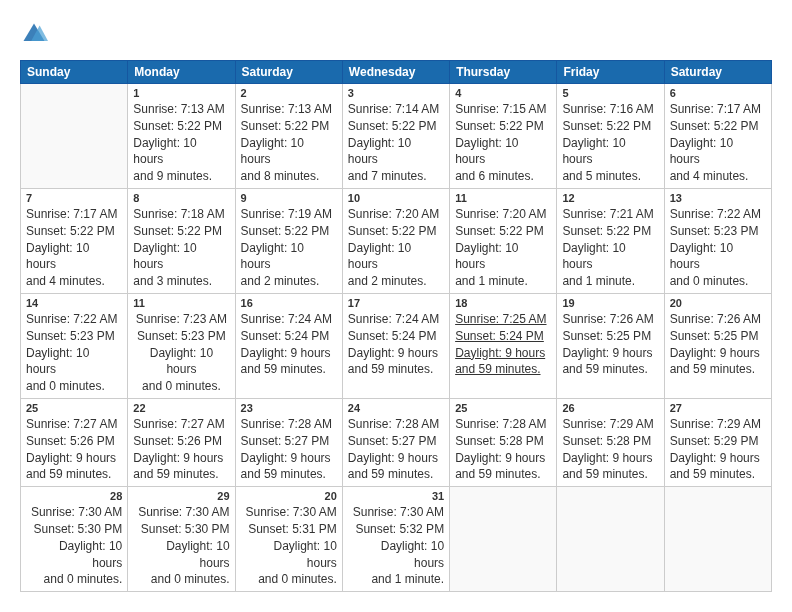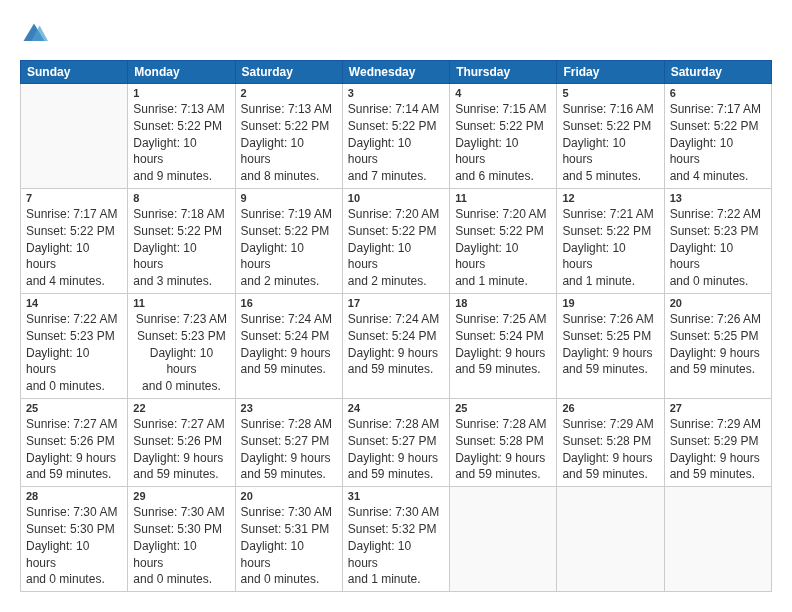--- a/index.html
+++ b/index.html
@@ -77,20 +77,21 @@
     .day-info {
       font-size: 12px;
       line-height: 1.4;
       color: #333;
     }
     .empty-cell {
       background: #f9f9f9;
     }
     .row-last td {
       height: 80px;
+      text-align: right;
     }
   </style>
 </head>
 <body>
 
 <div class="page">
   <div class="header">
     <div class="logo">
       <svg class="logo-icon" viewBox="0 0 40 40">
         <polygon points="20,5 35,30 5,30" fill="#1a6aad" opacity="0.85"></polygon>
@@ -241,21 +242,21 @@
           </td>
           <td>
             <span class="day-num">17</span>
             <div class="day-info" style="white-space: pre-line;">Sunrise: 7:24 AM
 Sunset: 5:24 PM
 Daylight: 9 hours
 and 59 minutes.</div>
           </td>
           <td>
             <span class="day-num">18</span>
-            <div class="day-info" style="white-space: pre-line;">Sunrise: 7:25 AM
+            <div class="day-info" style="white-space: pre-line; text-decoration: underline;">Sunrise: 7:25 AM
 Sunset: 5:24 PM
 Daylight: 9 hours
 and 59 minutes.</div>
           </td>
           <td>
             <span class="day-num">19</span>
             <div class="day-info" style="white-space: pre-line;">Sunrise: 7:26 AM
 Sunset: 5:25 PM
 Daylight: 9 hours
 and 59 minutes.</div>

